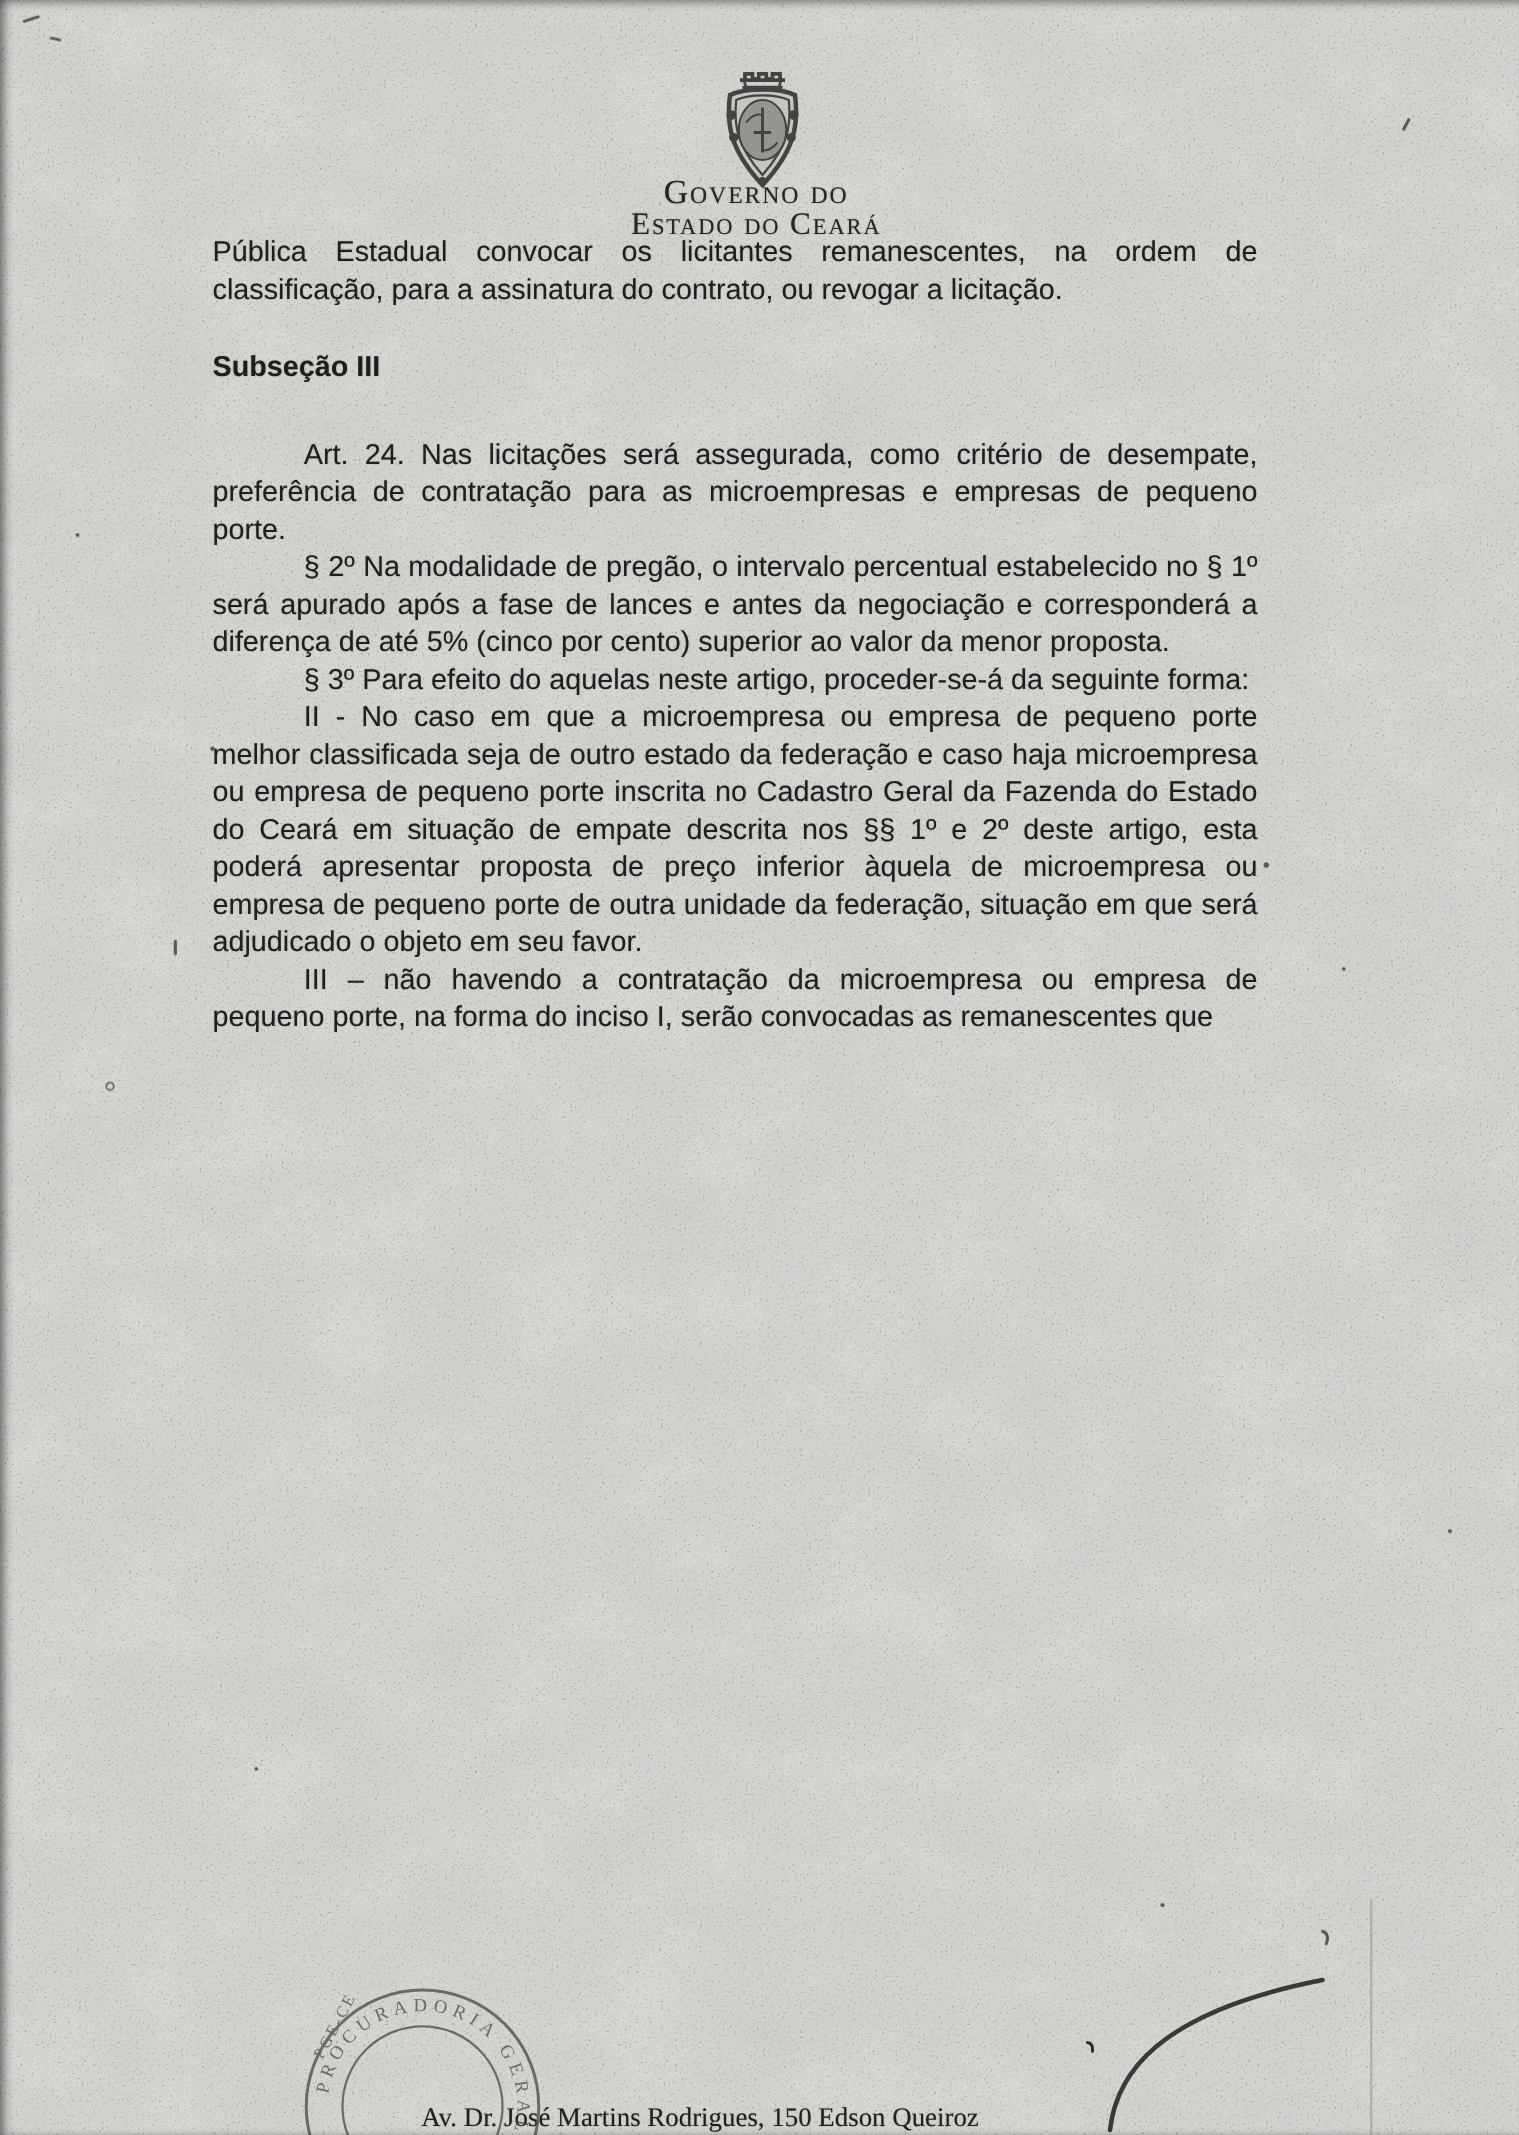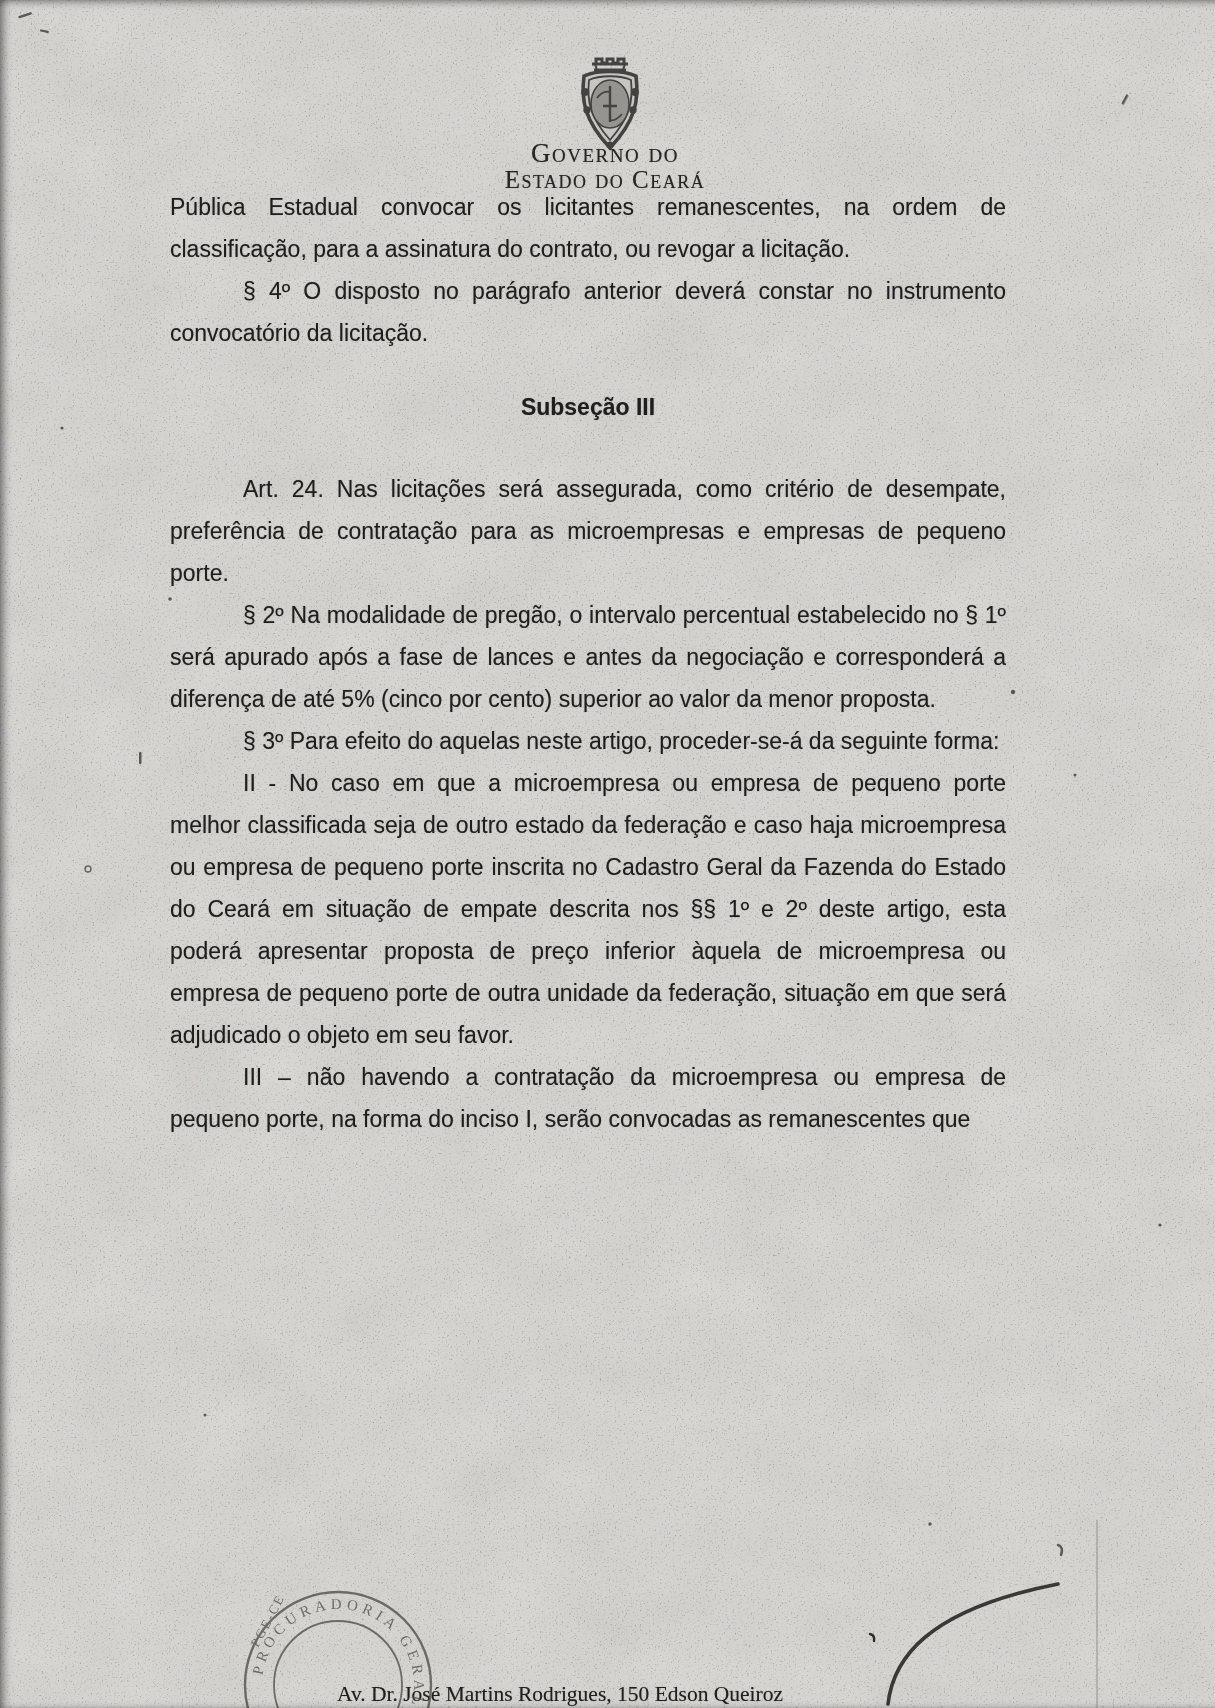--- a/index.html
+++ b/index.html
@@ -23,27 +23,27 @@
     font-variant:small-caps;
     color:#262624;
     letter-spacing:1.5px;
     text-shadow:0 0 1px rgba(30,30,28,.45);
   }
   .gov-line1{font-size:27px;line-height:26px;}
   .gov-line2{font-size:25px;line-height:27px;}
   
   .doc-body{
     position:absolute;left:170px;top:186px;width:836px;z-index:1;
-    font-size:23px;line-height:42px;
+    font-size:23px;line-height:30px;
     text-shadow:0 0 1px rgba(30,30,28,.35);
   }
   .blk{margin:0;}
   .blk-p{text-align:justify;}
   .blk-p.indent{text-indent:73px;}
-  .blk-h{text-align:center;font-weight:bold;}
+  .blk-h{text-align:left;font-weight:bold;}
   .blk-p + .blk-h{margin-top:32px;}
   .blk-h + .blk-p{margin-top:40px;}
   
   .footer{
     position:absolute;left:160px;top:1629px;width:800px;z-index:1;
     text-align:center;
     font-family:"Liberation Serif", serif;
     font-size:21.5px;line-height:26px;
     color:#201f1d;
     white-space:pre-wrap;
@@ -120,21 +120,20 @@
     </g>
   </svg>
 
   <div class="gov-header">
     <div class="gov-line1">Governo do</div>
     <div class="gov-line2">Estado do Ceará</div>
   </div>
 
   <div class="doc-body">
       <div class="blk blk-p">Pública Estadual convocar os licitantes remanescentes, na ordem de classificação, para a assinatura do contrato, ou revogar a licitação.</div>
-      <div class="blk blk-p indent">§ 4º O disposto no parágrafo anterior deverá constar no instrumento convocatório da licitação.</div>
       <div class="blk blk-h">Subseção III</div>
       <div class="blk blk-p indent">Art. 24. Nas licitações será assegurada, como critério de desempate, preferência de contratação para as microempresas e empresas de pequeno porte.</div>
       <div class="blk blk-p indent">§ 2º Na modalidade de pregão, o intervalo percentual estabelecido no § 1º será apurado após a fase de lances e antes da negociação e corresponderá a diferença de até 5% (cinco por cento) superior ao valor da menor proposta.</div>
       <div class="blk blk-p indent">§ 3º Para efeito do aquelas neste artigo, proceder-se-á da seguinte forma:</div>
       <div class="blk blk-p indent">II - No caso em que a microempresa ou empresa de pequeno porte melhor classificada seja de outro estado da federação e caso haja microempresa ou empresa de pequeno porte inscrita no Cadastro Geral da Fazenda do Estado do Ceará em situação de empate descrita nos §§ 1º e 2º deste artigo, esta poderá apresentar proposta de preço  inferior àquela de microempresa ou empresa de pequeno porte de outra unidade da federação, situação em que será adjudicado o objeto em seu favor.</div>
       <div class="blk blk-p indent">III – não havendo a contratação da microempresa ou empresa de pequeno porte, na forma do inciso I, serão convocadas as remanescentes que</div>
     </div>
 
   <div class="footer">
     <div>Av. Dr. José Martins Rodrigues, 150 Edson Queiroz</div>

